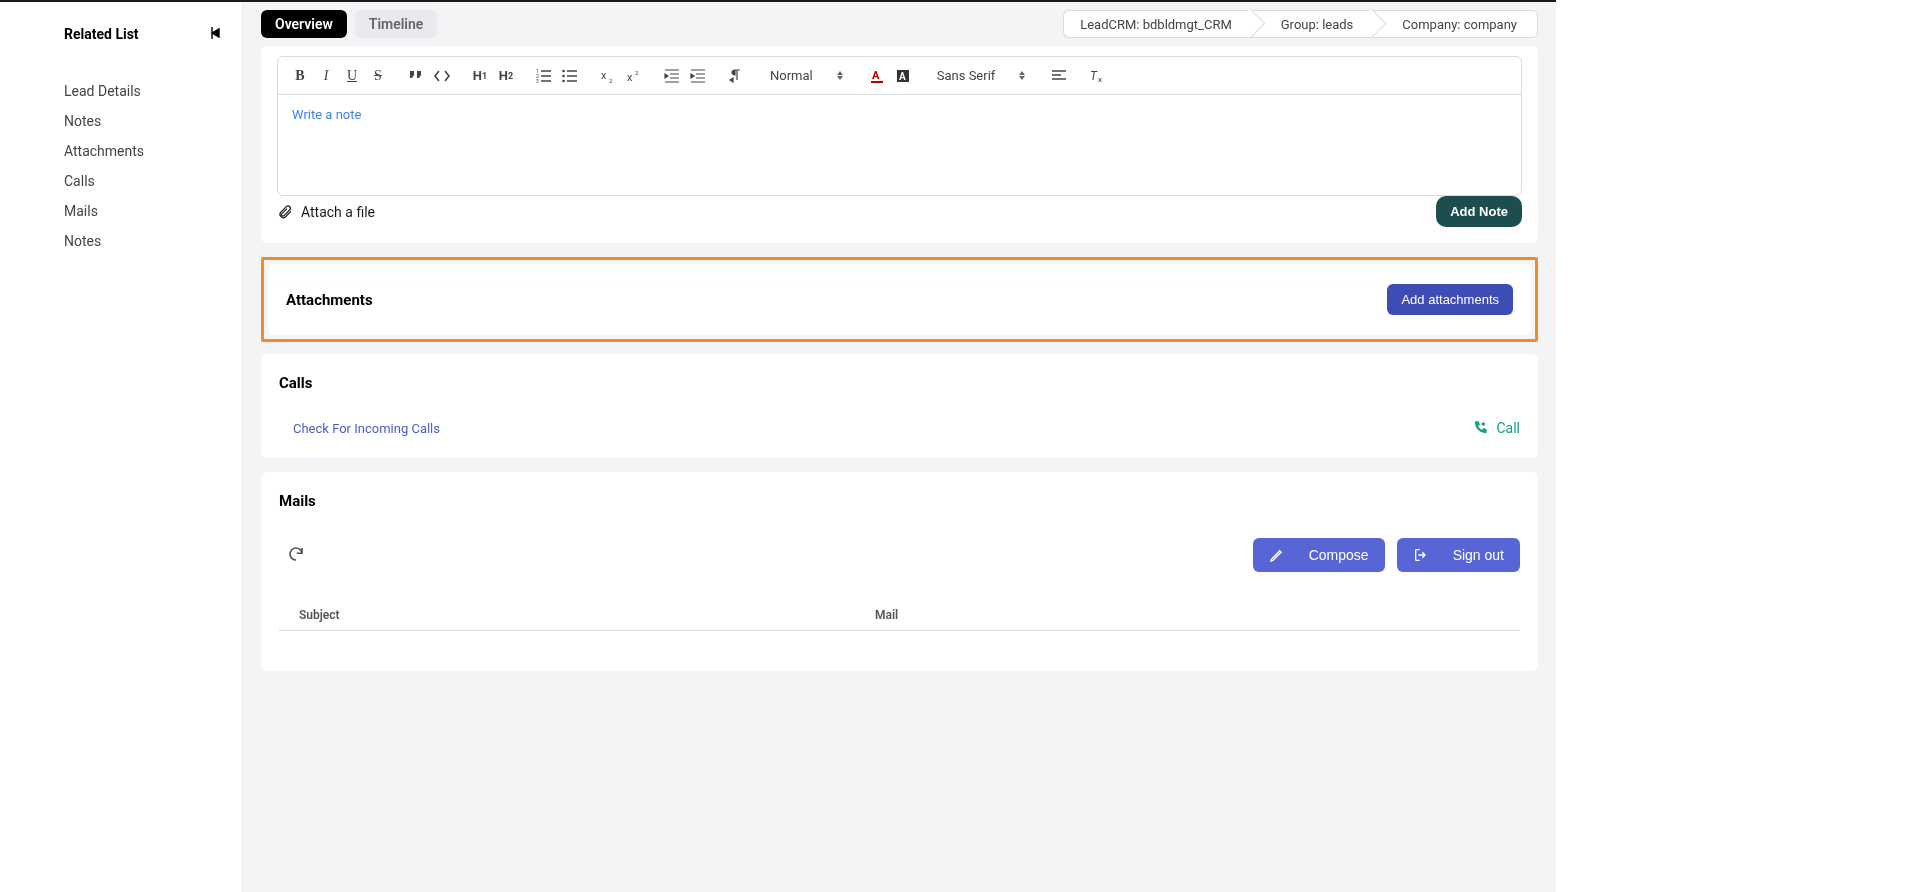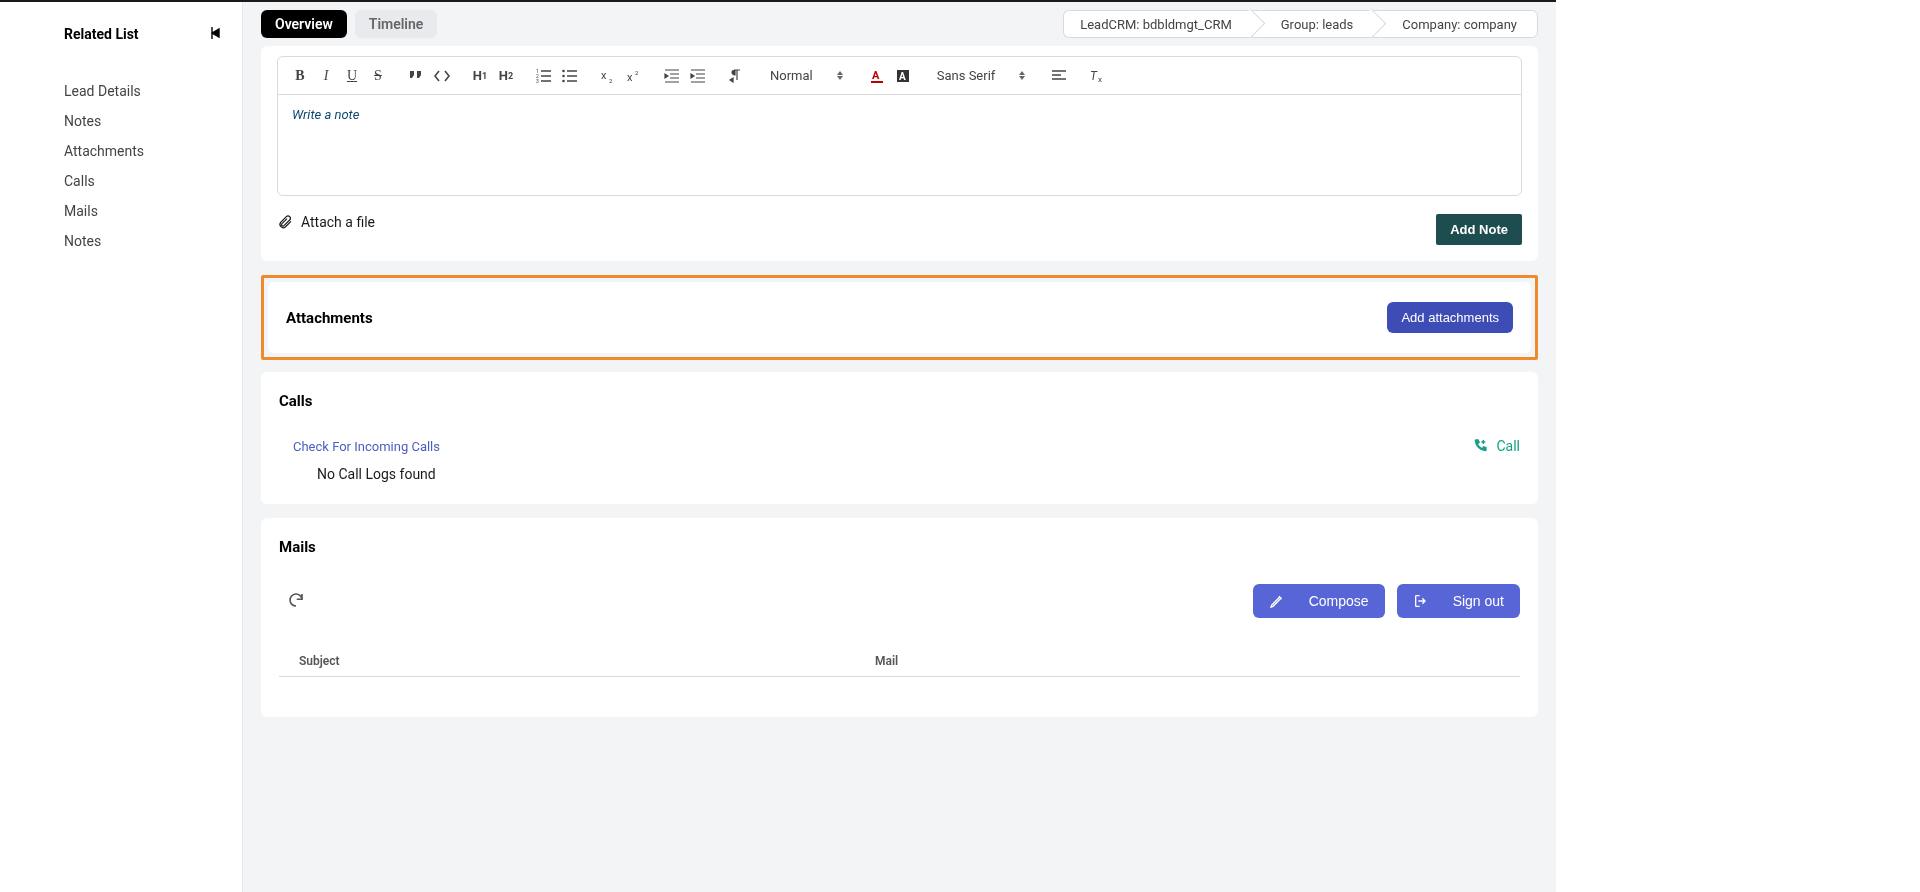--- a/index.html
+++ b/index.html
@@ -35,24 +35,24 @@
 .tb-bold { font-weight: 700; font-family: Georgia, serif; }
 .tb-italic { font-style: italic; font-family: Georgia, serif; }
 .tb-underline { text-decoration: underline; font-family: Georgia, serif; }
 .tb-strike { text-decoration: line-through; font-family: Georgia, serif; }
 .tb-h { font-weight: 700; font-size: 13px; }
 .tb-h sub { font-size: 9px; }
 .tb-picker { height: 24px; display: flex; align-items: center; gap: 24px; padding: 0 8px; cursor: pointer; font-size: 13px; color: #444; }
 .picker-arrow { display: inline-flex; flex-direction: column; gap: 1px; }
 .picker-arrow::before { content: ""; border-left: 3px solid transparent; border-right: 3px solid transparent; border-bottom: 4px solid #666; }
 .picker-arrow::after { content: ""; border-left: 3px solid transparent; border-right: 3px solid transparent; border-top: 4px solid #666; }
-.editor-area { min-height: 100px; padding: 12px 14px; font-size: 13px; color: #0c4a6e; font-style: italic; }
-.notes-foot { display: flex; align-items: flex-start; justify-content: space-between; margin-top: 18px; }
+.editor-area { min-height: 100px; padding: 12px 14px; font-size: 13px; color: #3b82f6; }
+.notes-foot { display: flex; align-items: center; justify-content: space-between; }
 .attach-file { display: flex; align-items: center; gap: 8px; color: #1a1a1a; cursor: pointer; }
-.btn-darkgreen { background: #1d4d4f; color: #fff; border-radius: 2px; padding: 8px 14px; font-size: 13px; font-weight: 600; cursor: pointer; border: none; }
+.btn-darkgreen { background: #1d4d4f; color: #fff; border-radius: 10px; padding: 8px 14px; font-size: 13px; font-weight: 600; cursor: pointer; border: none; }
 
 .highlight-wrapper { border: 3px solid #ed8b2d; border-radius: 2px; padding: 4px; margin-bottom: 12px; }
 .attachments-card { background: #fff; border-radius: 6px; padding: 20px 18px; display: flex; align-items: center; justify-content: space-between; }
 .section-title { font-weight: 700; font-size: 15px; color: #000; }
 .btn-indigo { background: #3e4db5; color: #fff; border-radius: 6px; padding: 8px 14px; font-size: 13px; font-weight: 500; cursor: pointer; border: none; }
 
 .calls-card { padding: 20px 18px 22px 18px; }
 .calls-head { display: flex; align-items: center; justify-content: space-between; }
 .calls-body-row { display: flex; align-items: center; justify-content: space-between; margin-top: 28px; }
 .check-link { color: #4a5fc1; font-size: 13px; cursor: pointer; margin-left: 14px; }
@@ -246,21 +246,20 @@
         <div class="call-btn">
           <span>
             <svg width="16" height="16" viewBox="0 0 24 24">
                 <path d="M6 2h4l2 5-3 2a12 12 0 0 0 6 6l2-3 5 2v4a2 2 0 0 1-2 2A18 18 0 0 1 4 4a2 2 0 0 1 2-2z" fill="#16a085"></path>
                 <path d="M17 3v6M14 6h6" stroke="#16a085" stroke-width="2"></path>
               </svg>
           </span>
           <span>Call</span>
         </div>
       </div>
-      <div class="no-logs">No Call Logs found</div>
     </div>
 
     <div class="card mails-card">
       <span class="section-title">Mails</span>
       <div class="mail-actions-row">
         <span class="refresh-icon">
           <svg width="18" height="18" viewBox="0 0 24 24">
               <path d="M20 11A8 8 0 1 0 12 20M20 4v7h-7" stroke="#555" stroke-width="2.2" fill="none"></path>
             </svg>
         </span>

